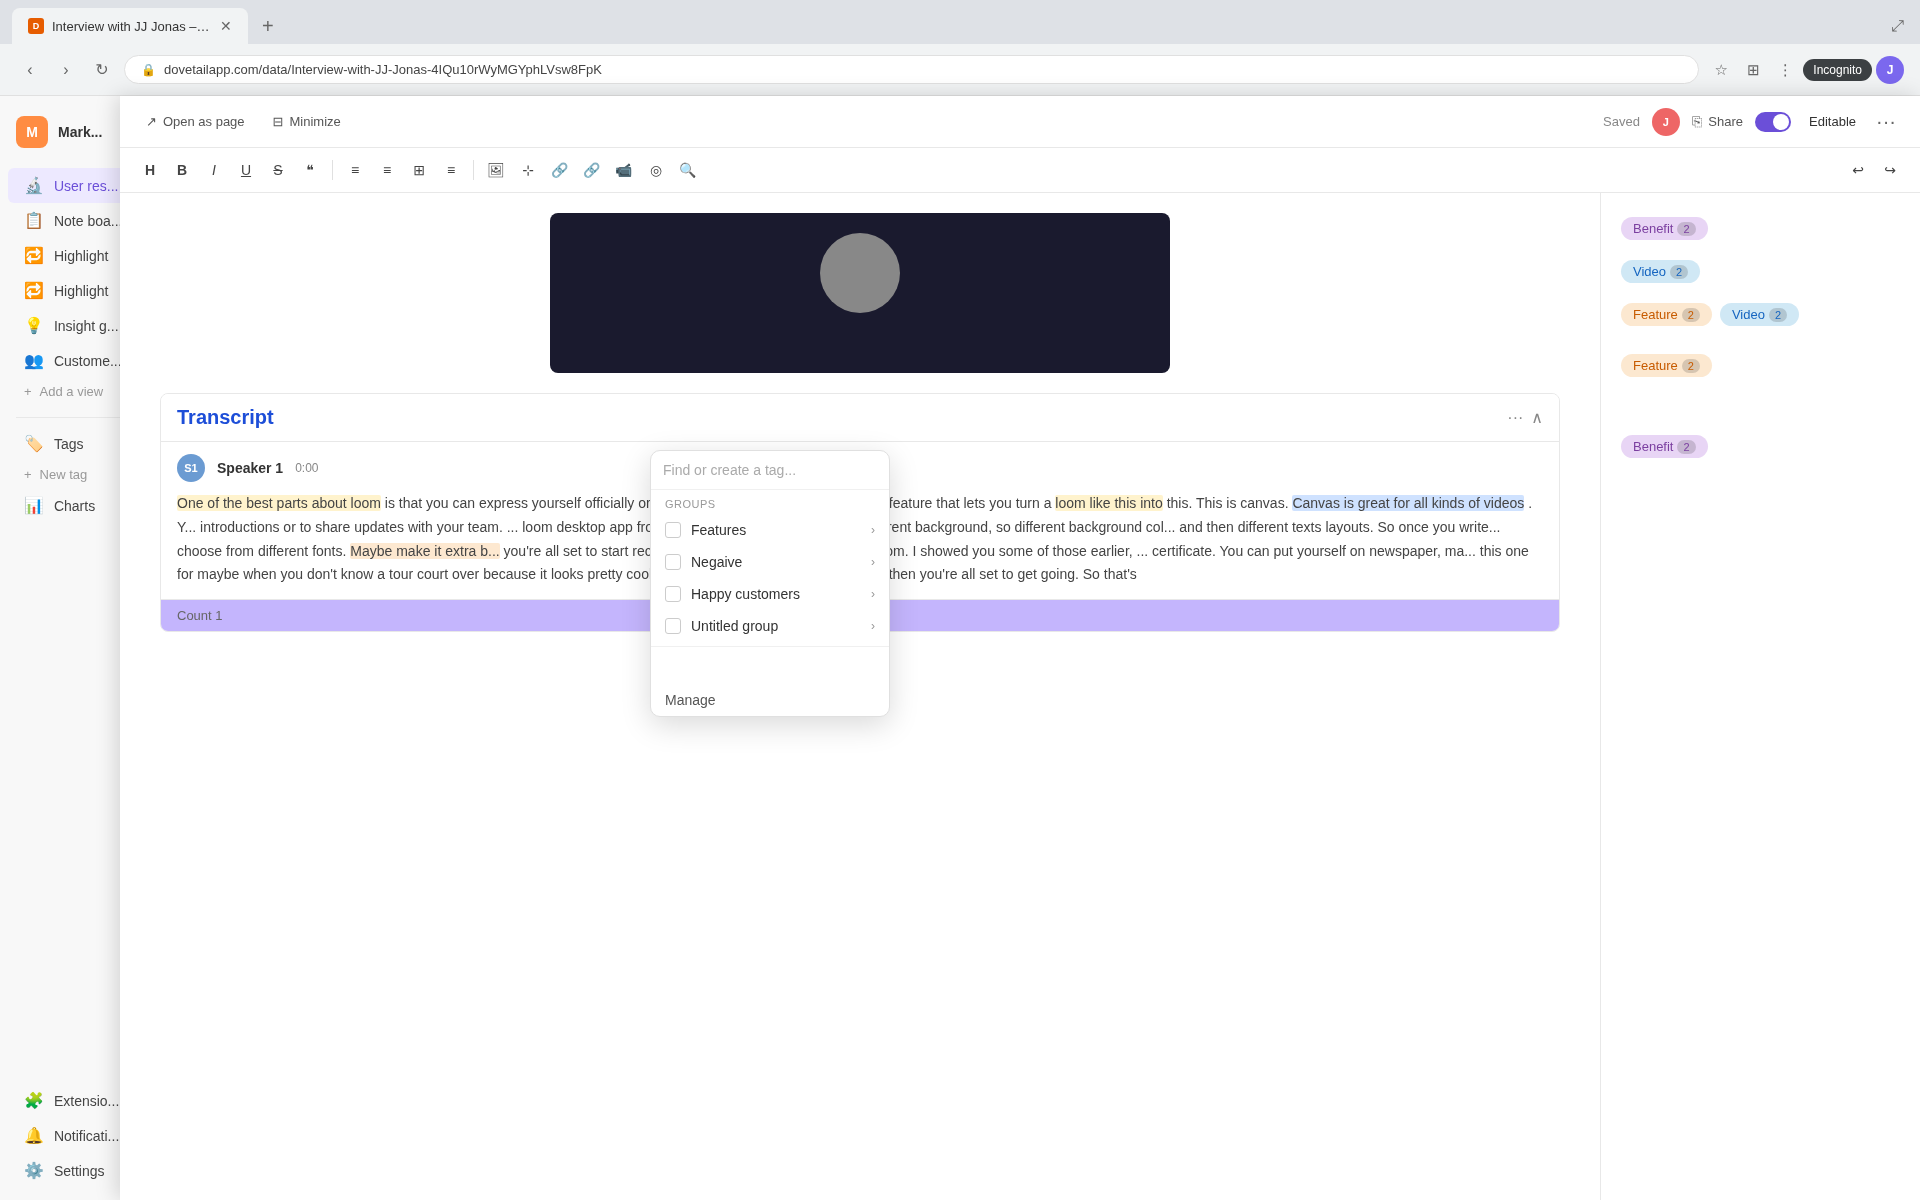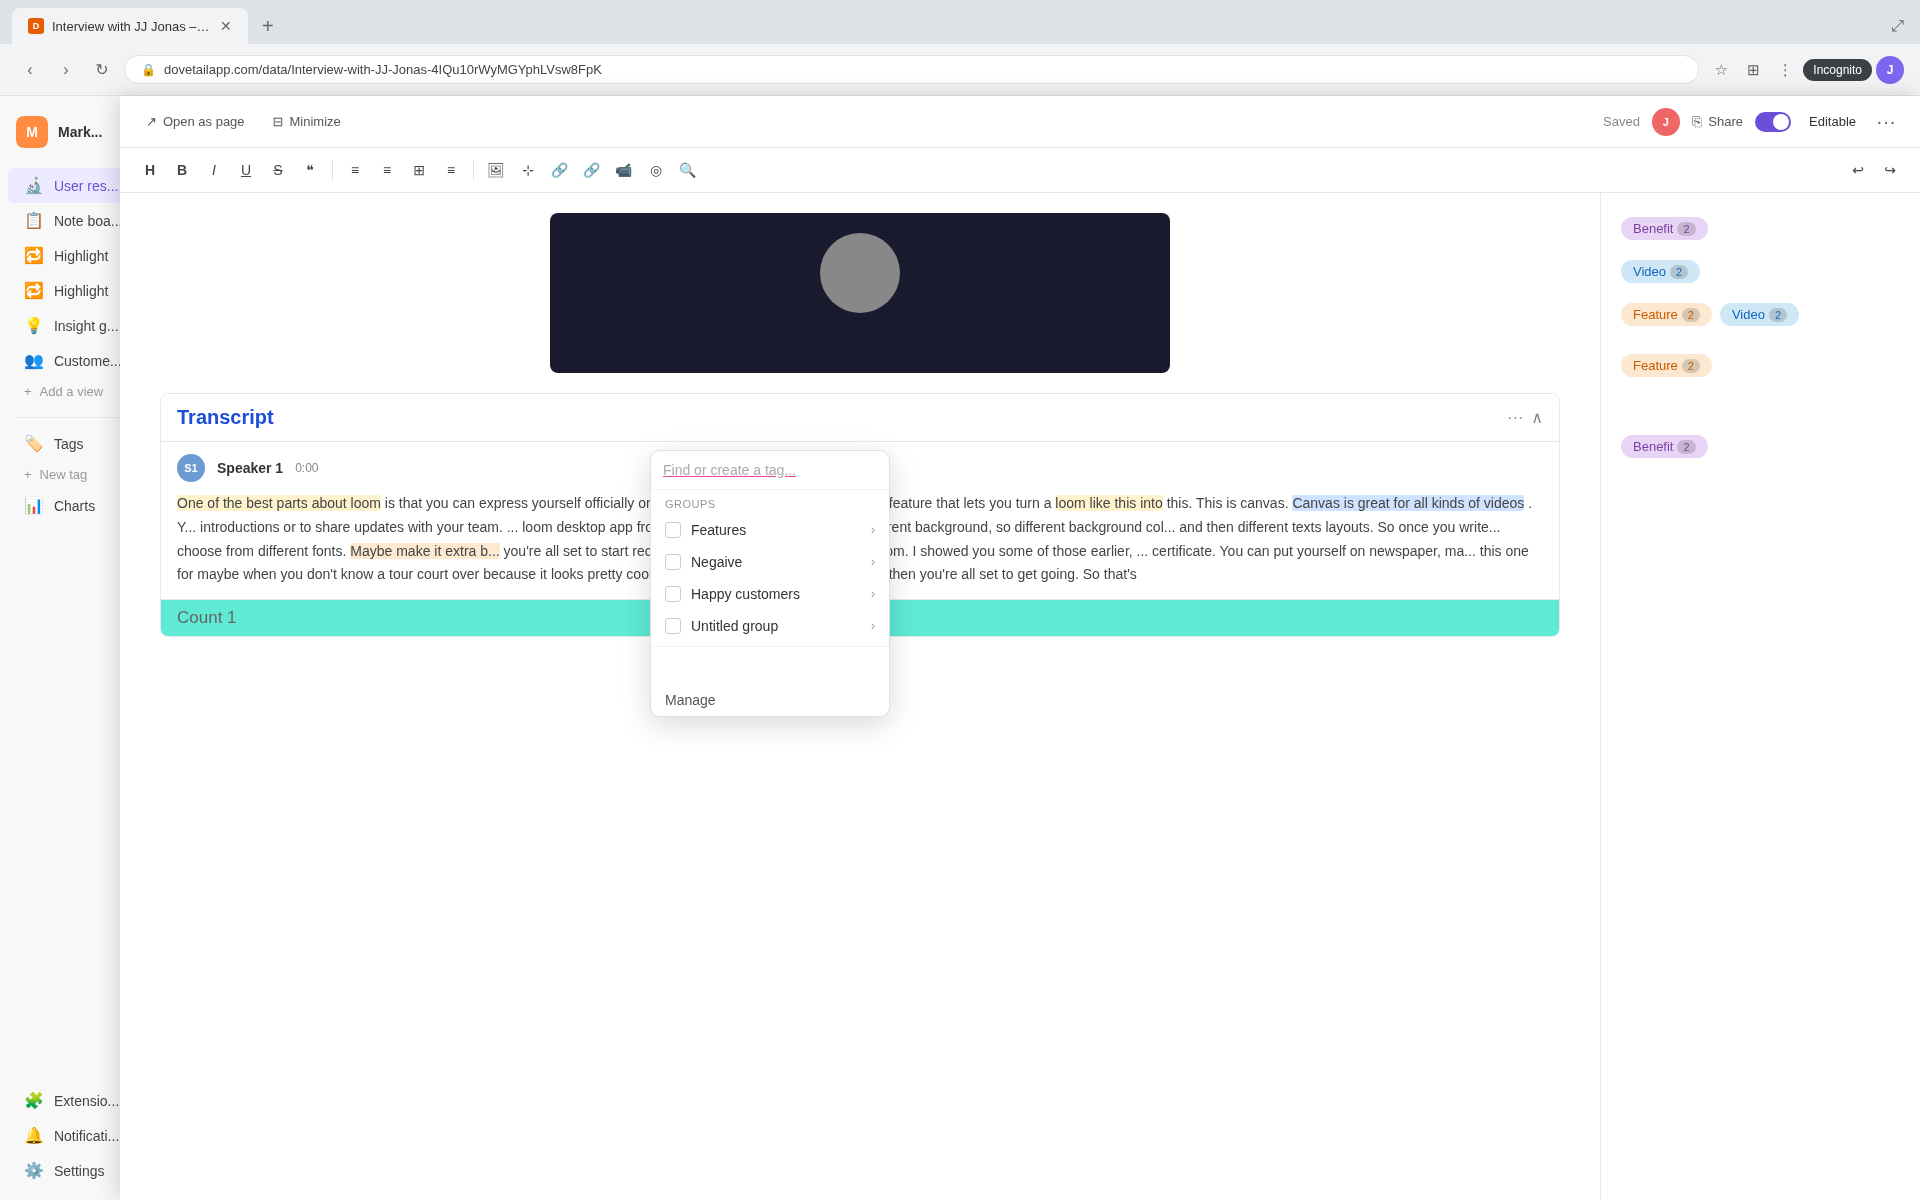--- a/index.html
+++ b/index.html
@@ -92,36 +92,36 @@
     .speaker-name { font-size: 14px; font-weight: 600; color: #333; }
     .speaker-time { font-size: 12px; color: #888; }
 
     .transcript-text { font-size: 14px; line-height: 1.7; color: #444; }
     .highlight-yellow { background: #fff3cd; border-radius: 2px; }
     .highlight-blue { background: #cfe2ff; border-radius: 2px; }
     .highlight-green { background: #d1e7dd; border-radius: 2px; color: #0d6832; }
     .highlight-orange { background: #fde8d0; border-radius: 2px; }
 
     
-    .count-bar { padding: 8px 16px; background: #5eead4; border-top: 1px solid #e8e8e8; font-size: 17px; color: #666; }
+    .count-bar { padding: 8px 16px; background: #c4b5fd; border-top: 1px solid #e8e8e8; font-size: 13px; color: #666; }
 
     
     .doc-right-sidebar { width: 320px; border-left: 1px solid #e8e8e8; padding: 20px 16px; overflow-y: auto; background: white; }
     .tag-badge { display: inline-flex; align-items: center; gap: 4px; padding: 4px 12px; border-radius: 20px; font-size: 13px; font-weight: 500; cursor: pointer; margin: 4px; }
     .tag-badge.benefit { background: #e8d5f5; color: #7b3fa0; }
     .tag-badge.video { background: #d0e8f5; color: #1565c0; }
     .tag-badge.feature { background: #fce8d0; color: #c75b00; }
     .tag-badge-count { background: rgba(0,0,0,0.15); border-radius: 10px; padding: 1px 6px; font-size: 11px; }
 
     .tags-row { display: flex; flex-wrap: wrap; margin-bottom: 12px; }
 
     
     .dropdown-popup { position: absolute; background: white; border: 1px solid #e0e0e0; border-radius: 10px; box-shadow: 0 8px 30px rgba(0,0,0,0.15); width: 240px; z-index: 100; left: 650px; top: 450px; }
     .dropdown-search { padding: 10px 12px; border-bottom: 1px solid #f0f0f0; }
-    .dropdown-search input { width: 100%; border: none; outline: none; font-size: 14px; color: #ec4899; background: transparent; text-decoration: underline; }
+    .dropdown-search input { width: 100%; border: none; outline: none; font-size: 14px; color: #ec4899; background: transparent; }
     .dropdown-search input::placeholder { color: #aaa; }
     .dropdown-section-label { padding: 8px 14px 4px; font-size: 11px; color: #999; font-weight: 400; text-transform: uppercase; letter-spacing: 0.5px; }
     .dropdown-item { display: flex; align-items: center; padding: 8px 14px; cursor: pointer; font-size: 14px; color: #333; gap: 10px; }
     .dropdown-item .item-checkbox { width: 16px; height: 16px; border: 1.5px solid #ccc; border-radius: 3px; flex-shrink: 0; }
     .dropdown-item .item-chevron { margin-left: auto; color: #999; font-size: 12px; }
     .dropdown-divider { height: 1px; background: #f0f0f0; margin: 4px 0; }
     .dropdown-manage { padding: 8px 14px; font-size: 14px; color: #555; cursor: pointer; margin-top: 37px; }
   </style>
 </head>
 <body>

